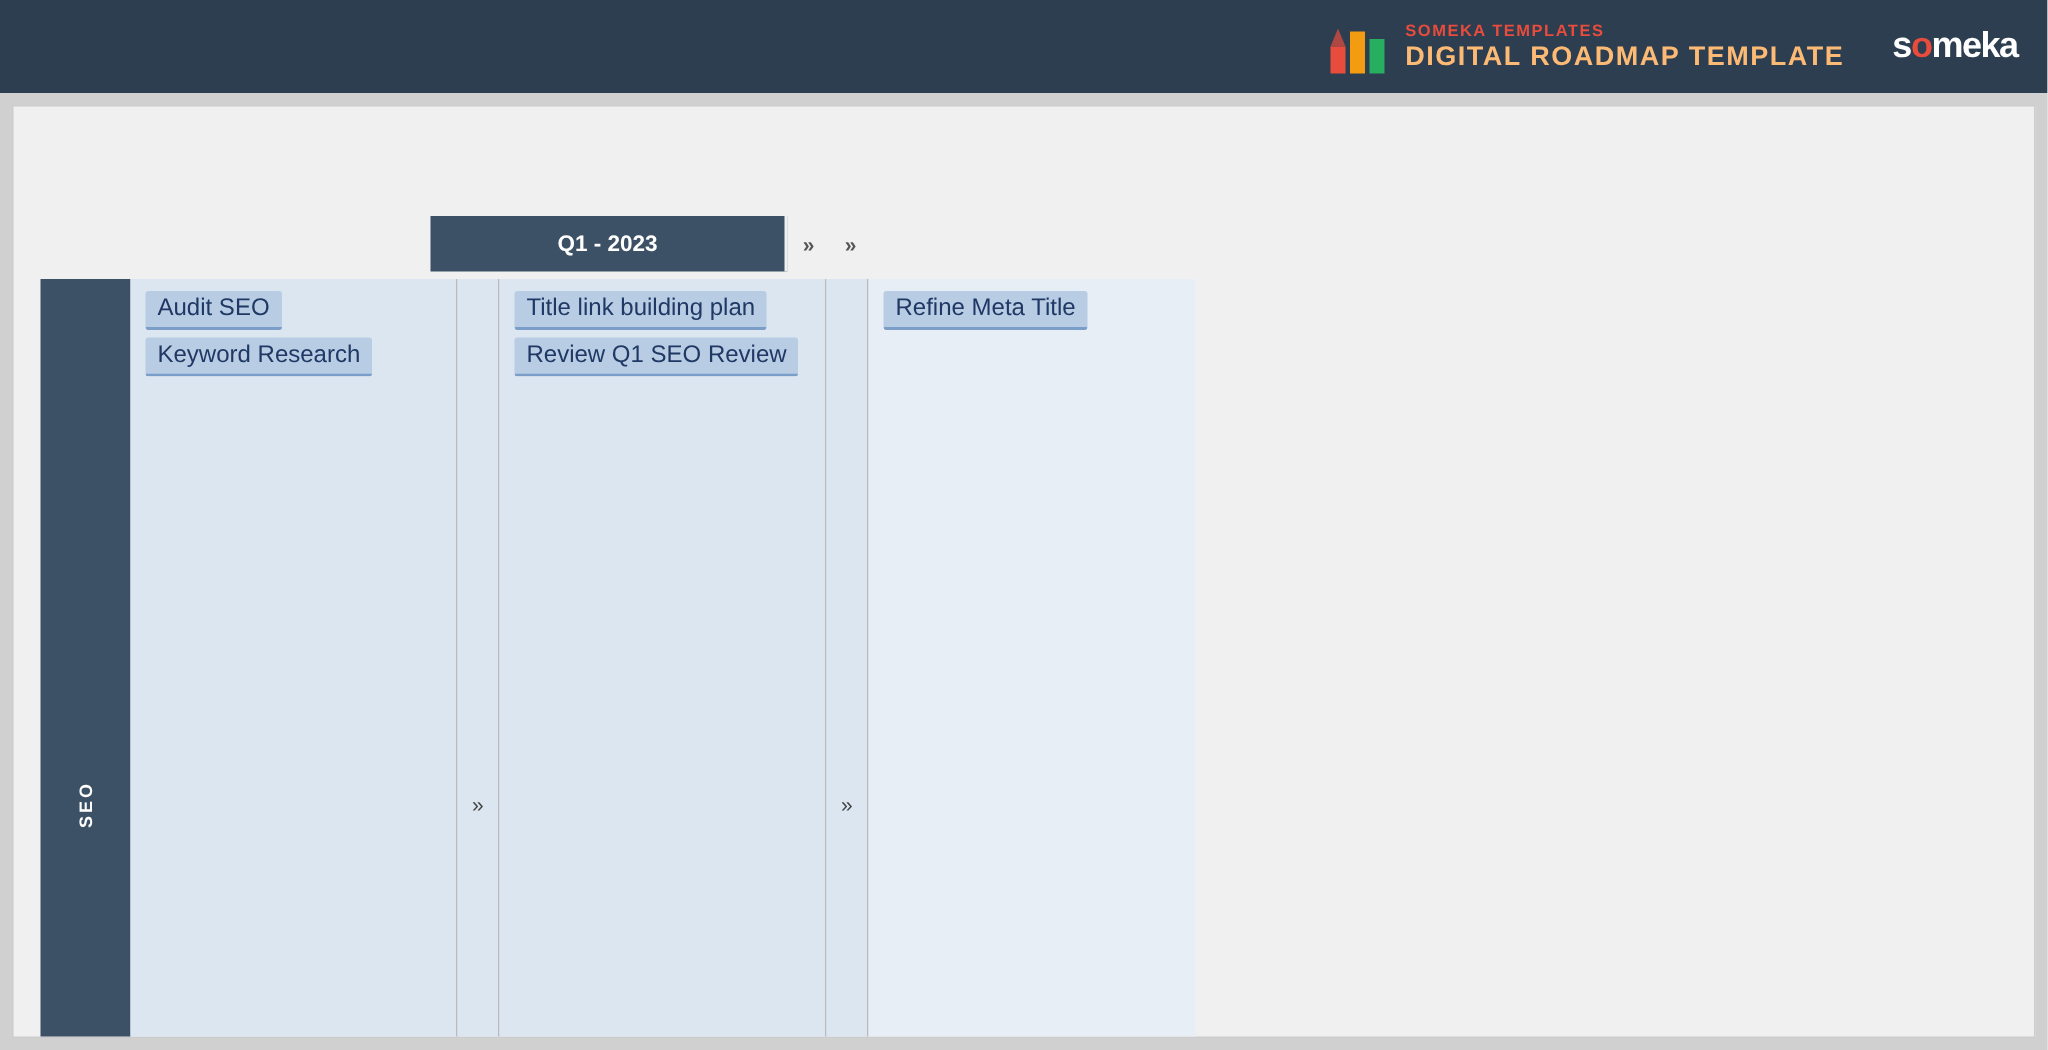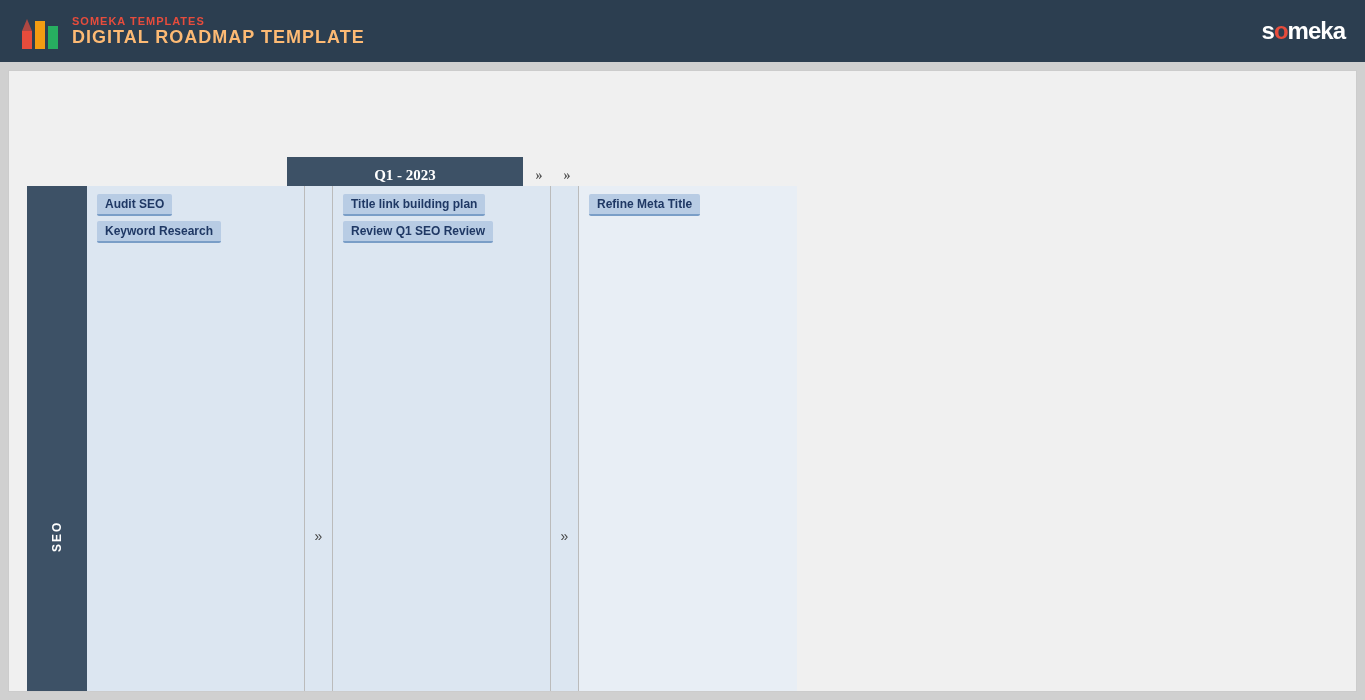--- a/index.html
+++ b/index.html
@@ -4,21 +4,21 @@
   <style>
     * { margin: 0; padding: 0; box-sizing: border-box; }
     body { font-family: Arial, sans-serif; background: #d0d0d0; width: 1365px; height: 700px; overflow: hidden; }
 
     
     .header {
       background: #2c3e50;
       height: 62px;
       display: flex;
       align-items: center;
-      justify-content: space-between;
+      justify-content: flex-end;
       padding: 0 20px;
       gap: 32px;
     }
     .header-left { display: flex; align-items: center; gap: 12px; }
     .logo-icon {
       width: 40px; height: 40px;
       position: relative;
     }
     .logo-icon svg { width: 40px; height: 40px; }
     .header-text { display: flex; flex-direction: column; }
@@ -52,22 +52,22 @@
       border: 1px solid #ccc;
       position: relative;
       overflow: hidden;
     }
 
     
     .tag {
       display: inline-block;
       padding: 3px 8px;
       border-radius: 2px;
-      font-size: 12px;
-      font-weight: 700;
+      font-size: 16px;
+      font-weight: 400;
       width: fit-content;
       border-bottom: 2px solid rgba(0,0,0,0.2);
     }
     .tag-blue { background: #b8cce4; color: #1f3864; border-bottom-color: #7a9ec7; }
 
     .cat-label-vertical {
       writing-mode: vertical-rl;
       transform: rotate(180deg);
       font-weight: bold;
       font-size: 12px;
@@ -125,24 +125,23 @@
       justify-content: center;
       color: #444;
       font-size: 14px;
       border-right: 1px solid #bbb;
     }
 
     
     .header-row {
       display: flex;
       position: absolute;
-      top: 86px;
+      top: 73px;
       left: 278px;
       right: 18px;
-      font-family: Liberation Serif, serif;
     }
     .q-header-box {
       width: 238px;
       background: #3d5166;
       color: white;
       text-align: center;
       padding: 10px 0;
       font-size: 15px;
       font-weight: bold;
       border-right: 2px solid #f0f0f0;

